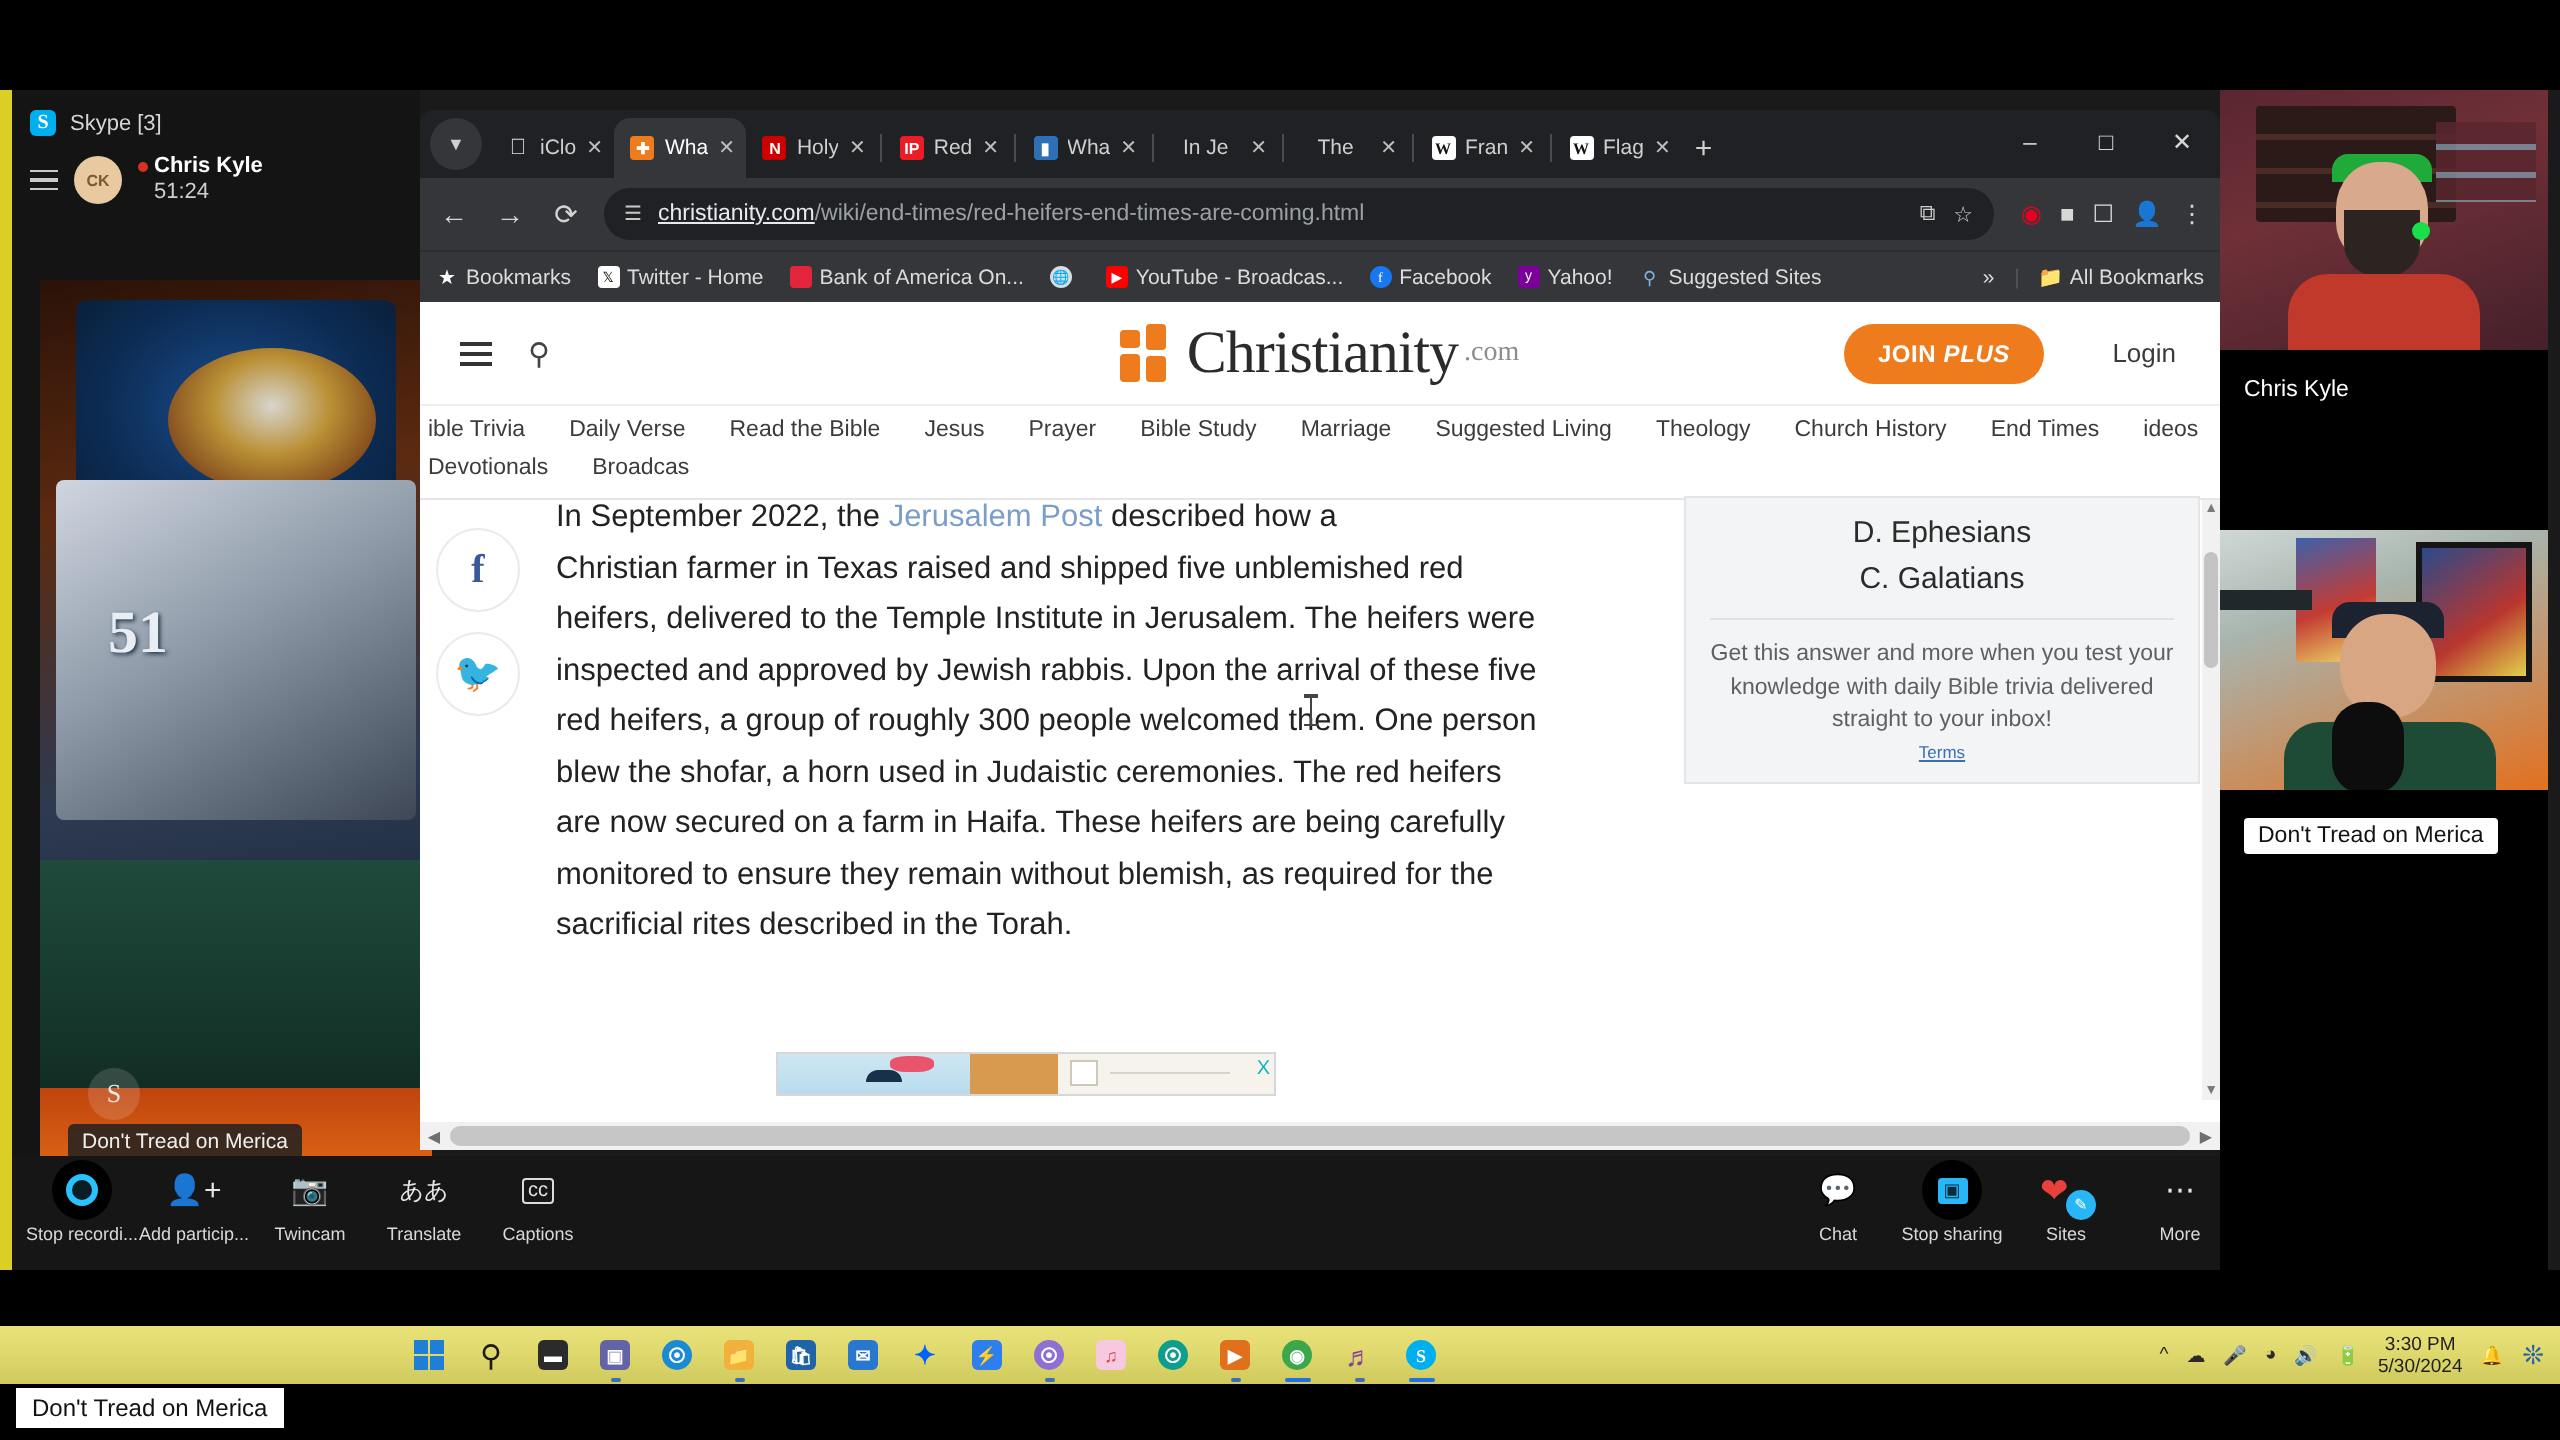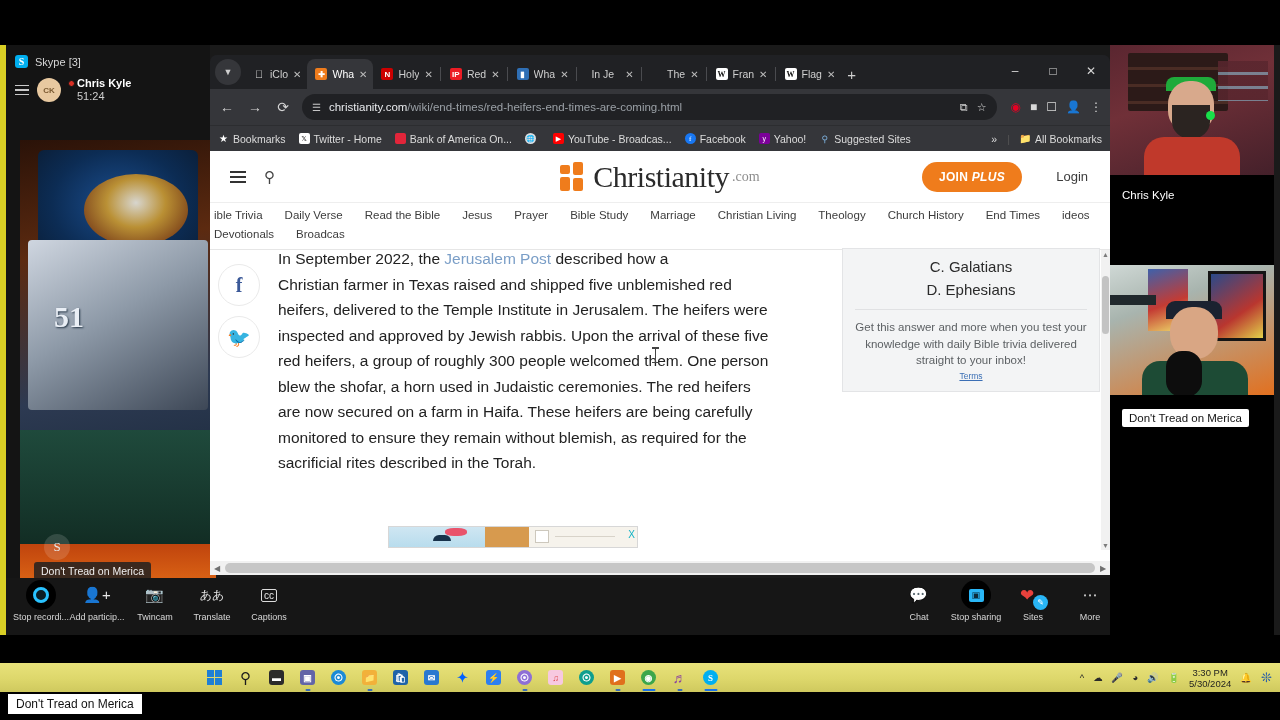--- a/index.html
+++ b/index.html
@@ -123,21 +123,21 @@
   .wctl { position:absolute; right:0; top:0; display:flex; }
   .wbtn { width:38px; height:32px; display:flex; align-items:center; justify-content:center;
     color:#d6d6d6; font-size:12px; }
 
   .navbar { height:36px; background:#35363a; display:flex; align-items:center; gap:10px; padding:0 8px; }
   .navico { color:#d4d4d4; font-size:14px; width:18px; text-align:center; }
   .omnibox { flex:1; height:26px; background:#202124; border-radius:13px; display:flex;
     align-items:center; gap:8px; padding:0 10px; }
   .omni-lock { color:#c6c6c6; font-size:10px; }
   .omni-url { font-size:11.5px; color:#9aa0a6; white-space:nowrap; overflow:hidden; }
-  .omni-url b { color:#e8eaed; font-weight:normal; }
+  .omni-url b { color:#e8eaed; font-weight:normal;text-decoration:underline; }
   .omni-right { margin-left:auto; display:flex; gap:9px; color:#cfcfcf; font-size:11px; }
   .ext { display:flex; align-items:center; gap:9px; padding-left:4px; }
   .ext span { font-size:12px; }
 
   .bookbar { height:26px; background:#35363a; display:flex; align-items:center; gap:13px;
     padding:0 8px; color:#dcdcdc; font-size:10.5px; border-top:1px solid #2c2d30; }
   .bk { display:flex; align-items:center; gap:4px; white-space:nowrap; }
   .bk .bi { width:11px; height:11px; border-radius:2px; display:flex; align-items:center;
     justify-content:center; font-size:7px; color:#fff; }
   .bk-right { margin-left:auto; display:flex; align-items:center; gap:10px; }
@@ -402,21 +402,21 @@
       </span>
       <span class="tabsep"></span>
 
       <span class="tab">
         <span class="tt" style="text-align:center">In Je</span>
         <span class="x">✕</span>
       </span>
       <span class="tabsep"></span>
 
       <span class="tab">
-        <span class="tt" style="text-align:right">The</span>
+        <span class="tt" style="text-align:center">The</span>
         <span class="x">✕</span>
       </span>
       <span class="tabsep"></span>
 
       <span class="tab">
         <span class="fav" style="background:#fff;color:#111;font-family:'Liberation Serif',serif">W</span>
         <span class="tt">Fran</span>
         <span class="x">✕</span>
       </span>
       <span class="tabsep"></span>
@@ -525,21 +525,21 @@
 
       <div class="navrow">
         <div class="navlist" id="navlist">
             <span>ible Trivia</span>
             <span>Daily Verse</span>
             <span>Read the Bible</span>
             <span>Jesus</span>
             <span>Prayer</span>
             <span>Bible Study</span>
             <span>Marriage</span>
-            <span>Christian Living</span>
+            <span>Suggested Living</span>
             <span>Theology</span>
             <span>Church History</span>
             <span>End Times</span>
             <span>ideos</span>
             <span>Devotionals</span>
             <span>Broadcas</span>
           </div>
       </div>
 
       <div class="content">
@@ -551,22 +551,22 @@
 
         <div class="article">
           <p style="white-space:nowrap;overflow:hidden">
             <span>In September 2022, the </span><span class="lnk">Jerusalem Post</span><span> described how a</span>
           </p>
           <p>Christian farmer in Texas raised and shipped five unblemished red heifers, delivered to the Temple Institute in Jerusalem. The heifers were inspected and approved by Jewish rabbis. Upon the arrival of these five red heifers, a group of roughly 300 people welcomed them. One person blew the shofar, a horn used in Judaistic ceremonies. The red heifers are now secured on a farm in Haifa. These heifers are being carefully monitored to ensure they remain without blemish, as required for the sacrificial rites described in the Torah.</p>
           <span class="cursor-i"></span>
         </div>
 
         <div class="quizbox">
+          <div class="qopt">D. Ephesians</div>
           <div class="qopt">C. Galatians</div>
-          <div class="qopt">D. Ephesians</div>
           <div class="qdiv"></div>
           <div class="qdesc">Get this answer and more when you test your knowledge with daily Bible trivia delivered straight to your inbox!</div>
           <div class="qterms">Terms</div>
         </div>
 
         <div class="adbar">
           <span class="s1"></span>
           <span class="s2"></span>
           <span class="s3"></span>
           <span class="adclose">X</span>

